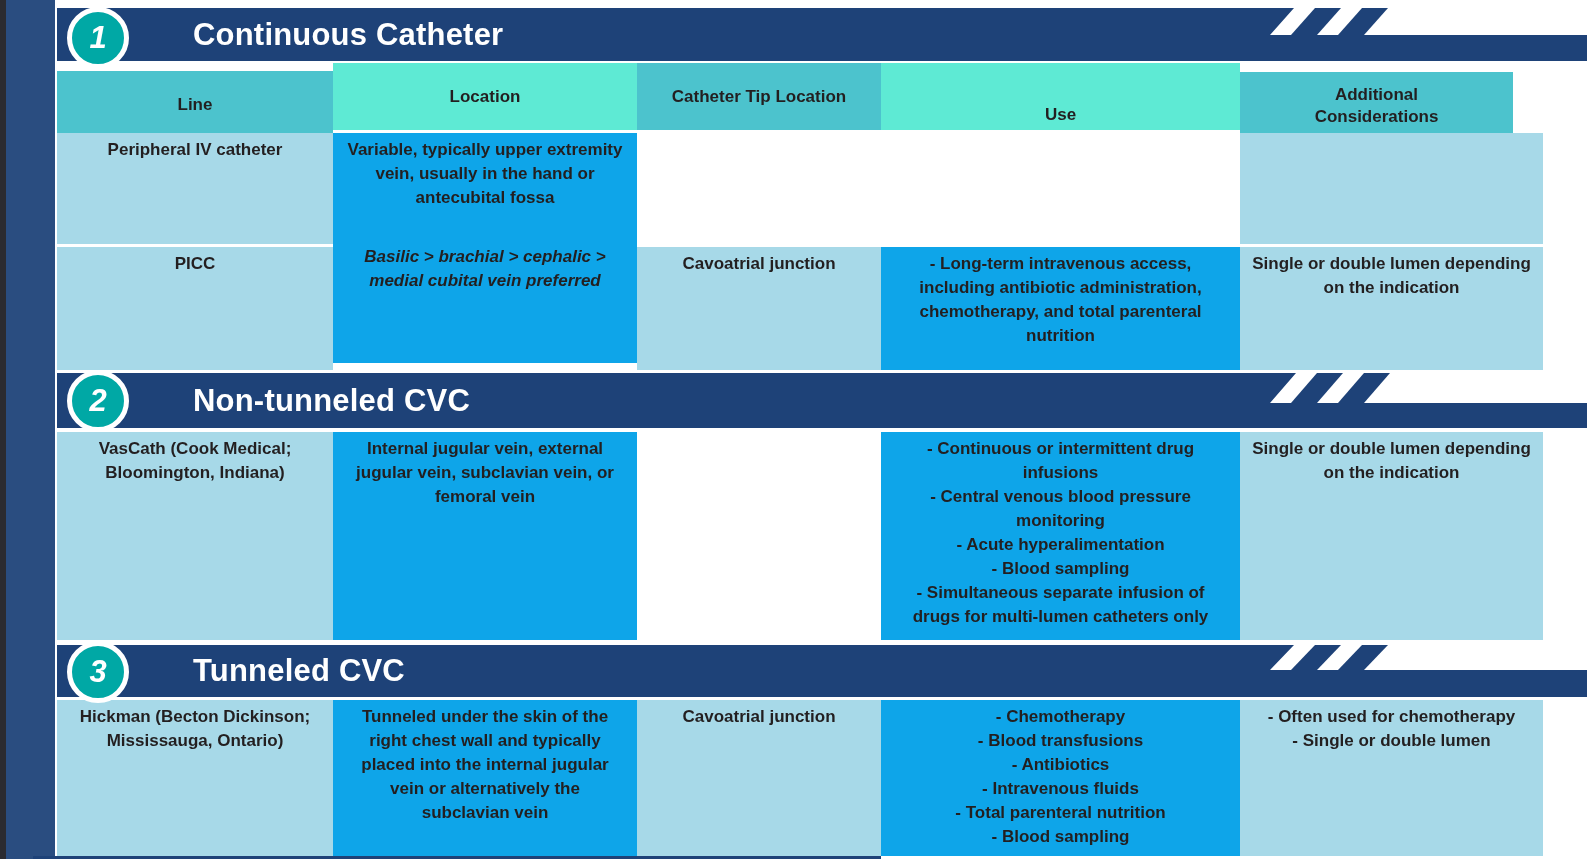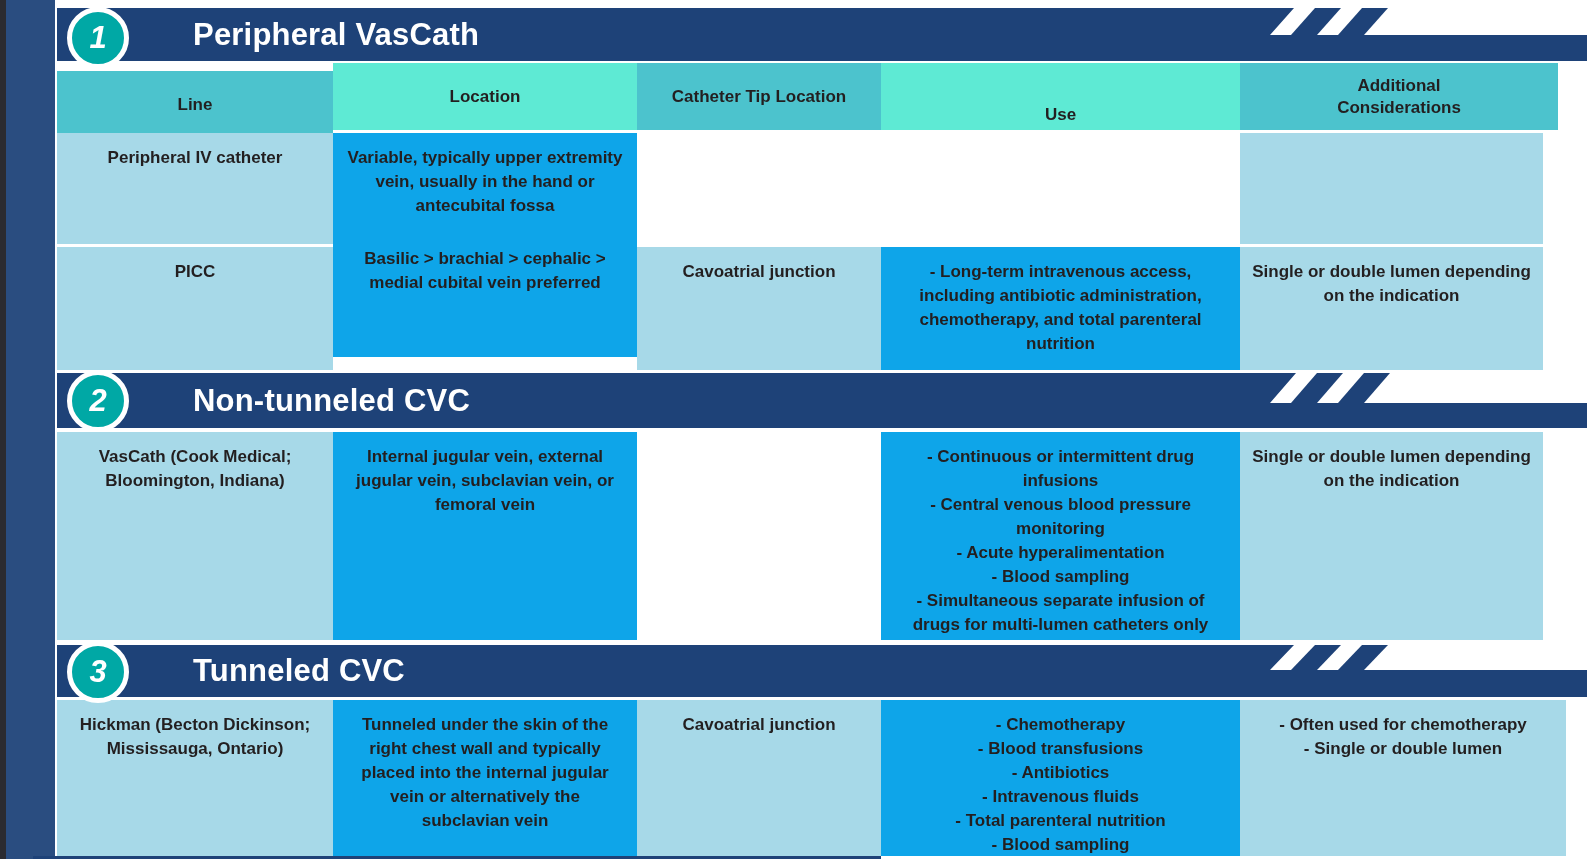--- a/index.html
+++ b/index.html
@@ -21,21 +21,21 @@
   }
   .num-circle{
     position:absolute;width:52px;height:52px;border-radius:50%;
     background:#00a8a5;border:5px solid #ffffff;
     display:flex;align-items:center;justify-content:center;
     color:#ffffff;font-weight:bold;font-style:italic;font-size:31px;z-index:3;
   }
   
   .cell{
     position:absolute;box-sizing:border-box;text-align:center;font-weight:bold;
-    font-size:17px;line-height:24px;white-space:pre-line;padding:13px 12px 8px 12px;
+    font-size:17px;line-height:24px;white-space:pre-line;padding:5px 12px 8px 12px;
   }
   .hdr{
     display:flex;align-items:center;justify-content:center;padding:4px 8px;
     font-size:17px;line-height:22px;
   }
   .col-med{background:#a7d9e8;}
   .col-light{background:#0ea5e9;}
   .hdr-dark{background:#4cc3cd;}
   .hdr-light{background:#5eead4;}
   .hdr-inner{max-width:170px;}
@@ -48,38 +48,38 @@
 
   <div class="abs edge-black"></div>
   <div class="abs edge-navy"></div>
 
   <div class="abs section-bar" style="top:8px;height:53px;">
     <svg class="bar-svg" width="1530" height="53" viewBox="0 0 1530 53">
       <polygon class="bar-fill" points="0,0 1237,0 1213,27 1530,27 1530,53 0,53"></polygon>
       <polygon class="bar-fill" points="1258,0 1284,0 1260,27 1234,27"></polygon>
       <polygon class="bar-fill" points="1305,0 1331,0 1307,27 1281,27"></polygon>
     </svg>
-    <div class="section-title">Peripheral VasCath</div>
+    <div class="section-title">Continuous Catheter</div>
   </div>
   <div class="abs num-circle" style="left:67px;top:7px;">
     <span>1</span>
   </div>
 
   <div class="abs cell hdr hdr-dark" style="left:57px;top:71px;width:276px;height:67px;"><span class="hdr-inner">Line</span></div>
   <div class="abs cell hdr hdr-light" style="left:333px;top:63px;width:304px;height:67px;"><span class="hdr-inner">Location</span></div>
   <div class="abs cell hdr hdr-dark" style="left:637px;top:63px;width:244px;height:67px;"><span class="hdr-inner" style="max-width:240px">Catheter Tip Location</span></div>
   <div class="abs cell hdr hdr-light" style="left:881px;top:63px;width:359px;height:67px;align-items:flex-end;"><span class="hdr-inner">Use</span></div>
-  <div class="abs cell hdr hdr-dark" style="left:1240px;top:63px;width:318px;height:67px;"><span class="hdr-inner" style="max-width:150px">Additional Considerations</span></div>
+  <div class="abs cell hdr hdr-dark" style="left:1240px;top:72px;width:273px;height:67px;"><span class="hdr-inner" style="max-width:150px">Additional Considerations</span></div>
 
   <div class="abs cell col-med" style="left:57px;top:133px;width:276px;height:111px;">Peripheral IV catheter</div>
   <div class="abs cell col-light" style="left:333px;top:133px;width:304px;height:111px;">Variable, typically upper extremity vein, usually in the hand or antecubital fossa</div>
   <div class="abs cell col-med" style="left:1240px;top:133px;width:303px;height:111px;"></div>
 
   <div class="abs cell col-med" style="left:57px;top:247px;width:276px;height:123px;">PICC</div>
-  <div class="abs cell col-light" style="left:333px;top:234px;width:304px;height:123px;">Basilic &gt; brachial &gt; cephalic &gt; medial cubital vein preferred</div>
+  <div class="abs cell col-light" style="left:333px;top:240px;width:304px;height:123px;font-style:italic;">Basilic &gt; brachial &gt; cephalic &gt; medial cubital vein preferred</div>
   <div class="abs cell col-med" style="left:637px;top:247px;width:244px;height:123px;">Cavoatrial junction</div>
   <div class="abs cell col-light" style="left:881px;top:247px;width:359px;height:123px;">- Long-term intravenous access, including antibiotic administration, chemotherapy, and total parenteral nutrition</div>
   <div class="abs cell col-med" style="left:1240px;top:247px;width:303px;height:123px;">Single or double lumen depending on the indication</div>
 
   <div class="abs section-bar" style="top:373px;height:55px;border-radius:24px;">
     <svg class="bar-svg" width="1530" height="55" viewBox="0 0 1530 55">
       <polygon class="bar-fill" points="0,0 1239,0 1213,30 1530,30 1530,55 0,55"></polygon>
       <polygon class="bar-fill" points="1260,0 1286,0 1260,30 1234,30"></polygon>
       <polygon class="bar-fill" points="1307,0 1333,0 1307,30 1281,30"></polygon>
     </svg>
@@ -112,18 +112,18 @@
 
   <div class="abs cell col-med" style="left:57px;top:700px;width:276px;height:156px;">Hickman (Becton Dickinson; Mississauga, Ontario)</div>
   <div class="abs cell col-light" style="left:333px;top:700px;width:304px;height:156px;">Tunneled under the skin of the right chest wall and typically placed into the internal jugular vein or alternatively the subclavian vein</div>
   <div class="abs cell col-med" style="left:637px;top:700px;width:244px;height:156px;">Cavoatrial junction</div>
   <div class="abs cell col-light" style="left:881px;top:700px;width:359px;height:156px;">- Chemotherapy
 - Blood transfusions
 - Antibiotics
 - Intravenous fluids
 - Total parenteral nutrition
 - Blood sampling</div>
-  <div class="abs cell col-med" style="left:1240px;top:700px;width:326px;height:156px;">- Often used for chemotherapy
+  <div class="abs cell col-med" style="left:1240px;top:700px;width:303px;height:156px;">- Often used for chemotherapy
 - Single or double lumen</div>
 
   <div class="abs bottom-sliver"></div>
 
 </div>
 
 </body></html>

